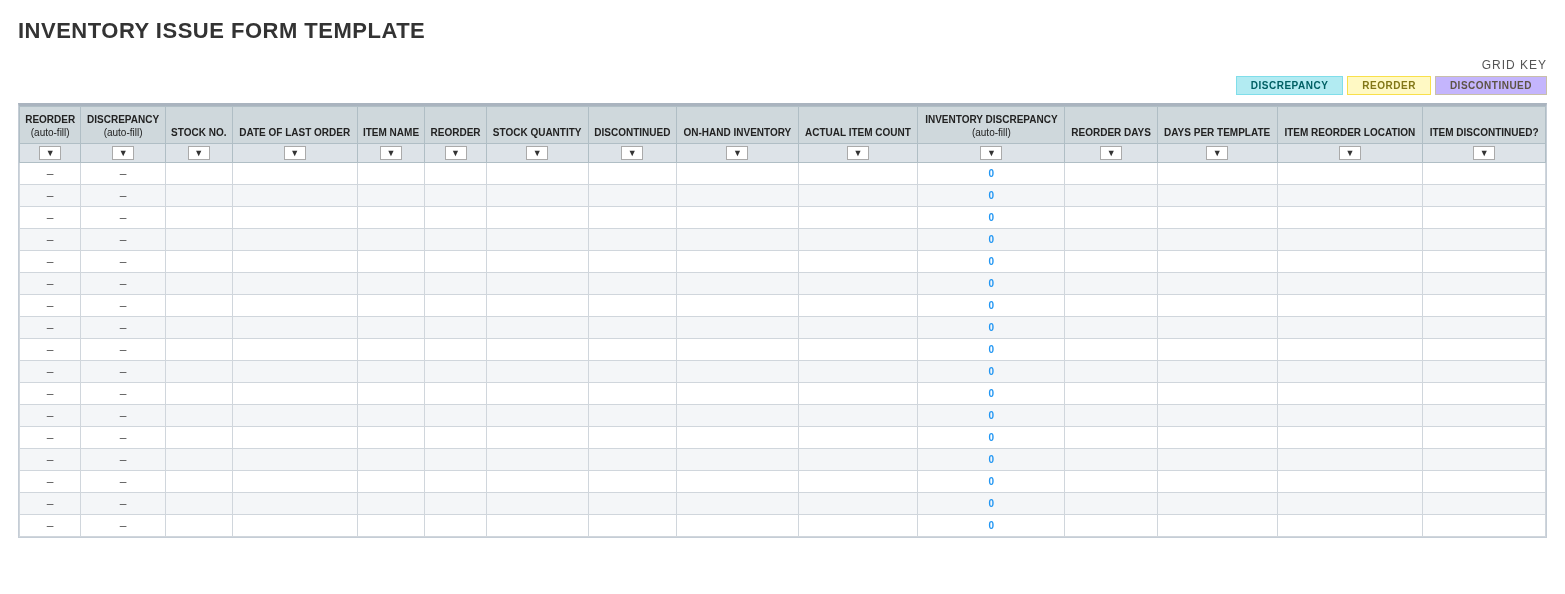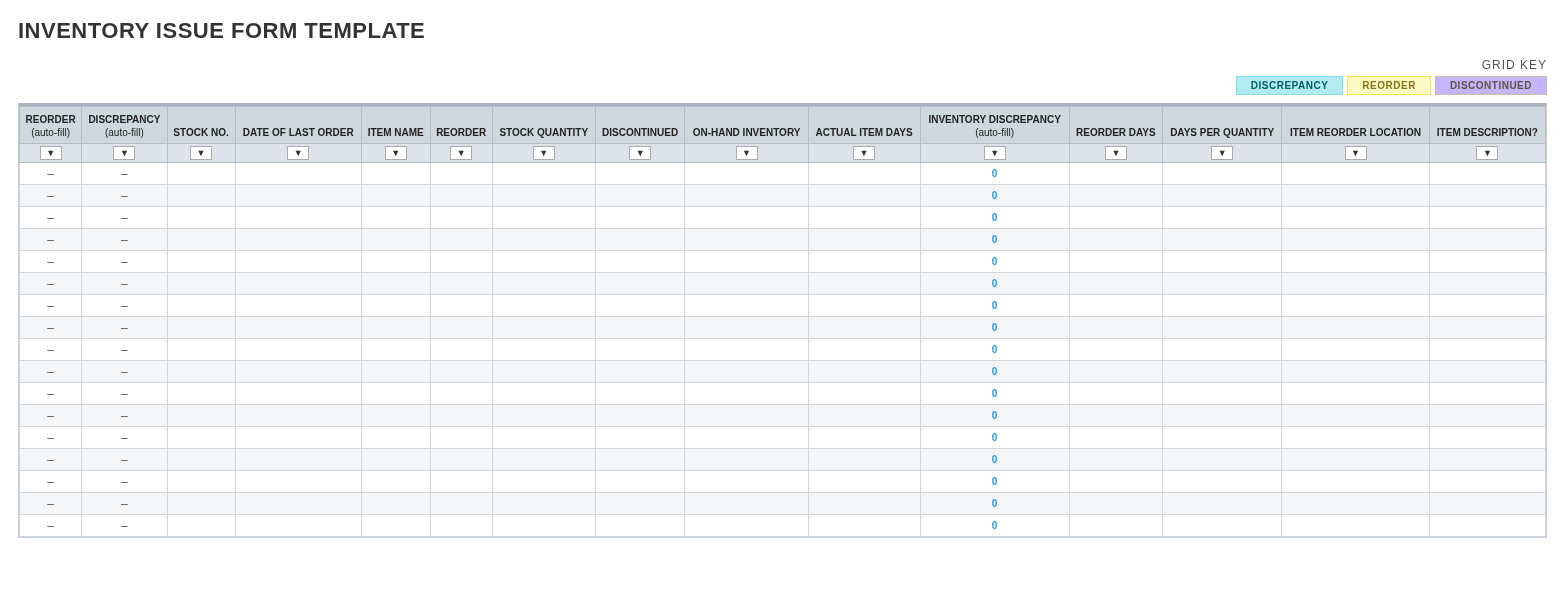--- a/index.html
+++ b/index.html
@@ -130,26 +130,26 @@
         <tr class="header-row">
           <th>REORDER<br><span style="font-weight:normal">(auto-fill)</span></th>
           <th>DISCREPANCY<br><span style="font-weight:normal">(auto-fill)</span></th>
           <th>STOCK NO.</th>
           <th>DATE OF LAST ORDER</th>
           <th>ITEM NAME</th>
           <th>REORDER</th>
           <th>STOCK QUANTITY</th>
           <th>DISCONTINUED</th>
           <th>ON-HAND INVENTORY</th>
-          <th>ACTUAL ITEM DAYS</th>
+          <th>ACTUAL ITEM COUNT</th>
           <th>INVENTORY DISCREPANCY<br><span style="font-weight:normal">(auto-fill)</span></th>
           <th>REORDER DAYS</th>
-          <th>DAYS PER QUANTITY</th>
+          <th>DAYS PER TEMPLATE</th>
           <th>ITEM REORDER LOCATION</th>
-          <th>ITEM DESCRIPTION?</th>
+          <th>ITEM DISCONTINUED?</th>
         </tr>
         <tr class="filter-row">
           <td><span class="filter-dropdown">▼</span></td>
           <td><span class="filter-dropdown">▼</span></td>
           <td><span class="filter-dropdown">▼</span></td>
           <td><span class="filter-dropdown">▼</span></td>
           <td><span class="filter-dropdown">▼</span></td>
           <td><span class="filter-dropdown">▼</span></td>
           <td><span class="filter-dropdown">▼</span></td>
           <td><span class="filter-dropdown">▼</span></td>

